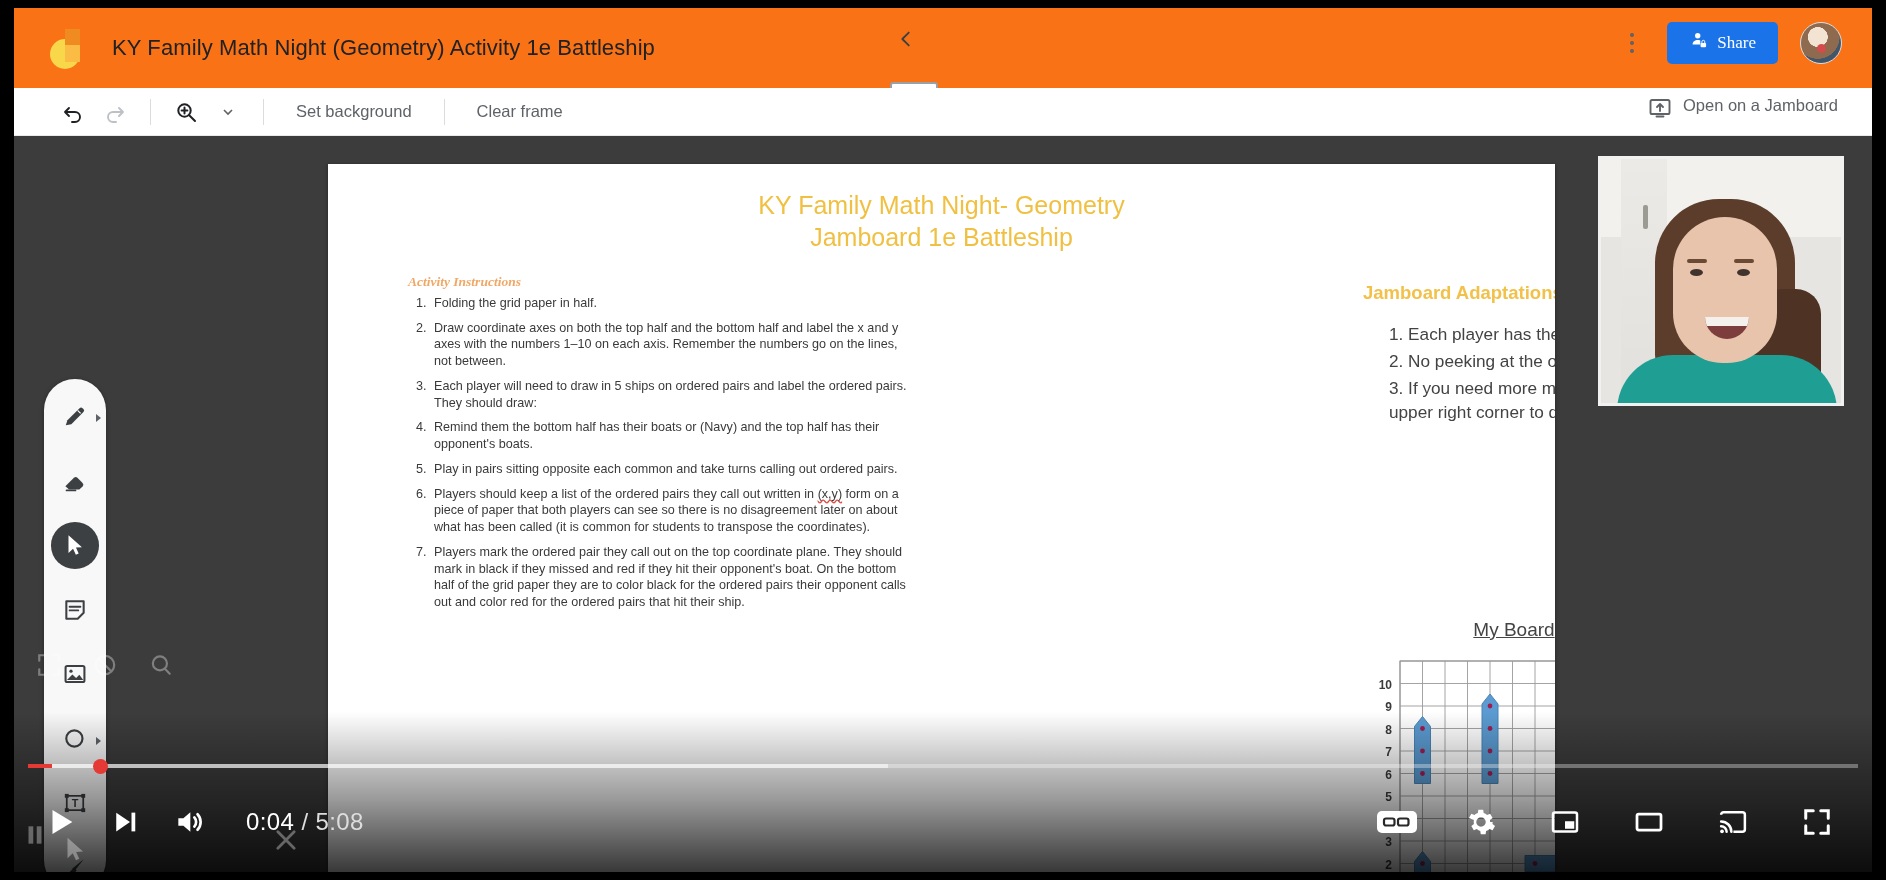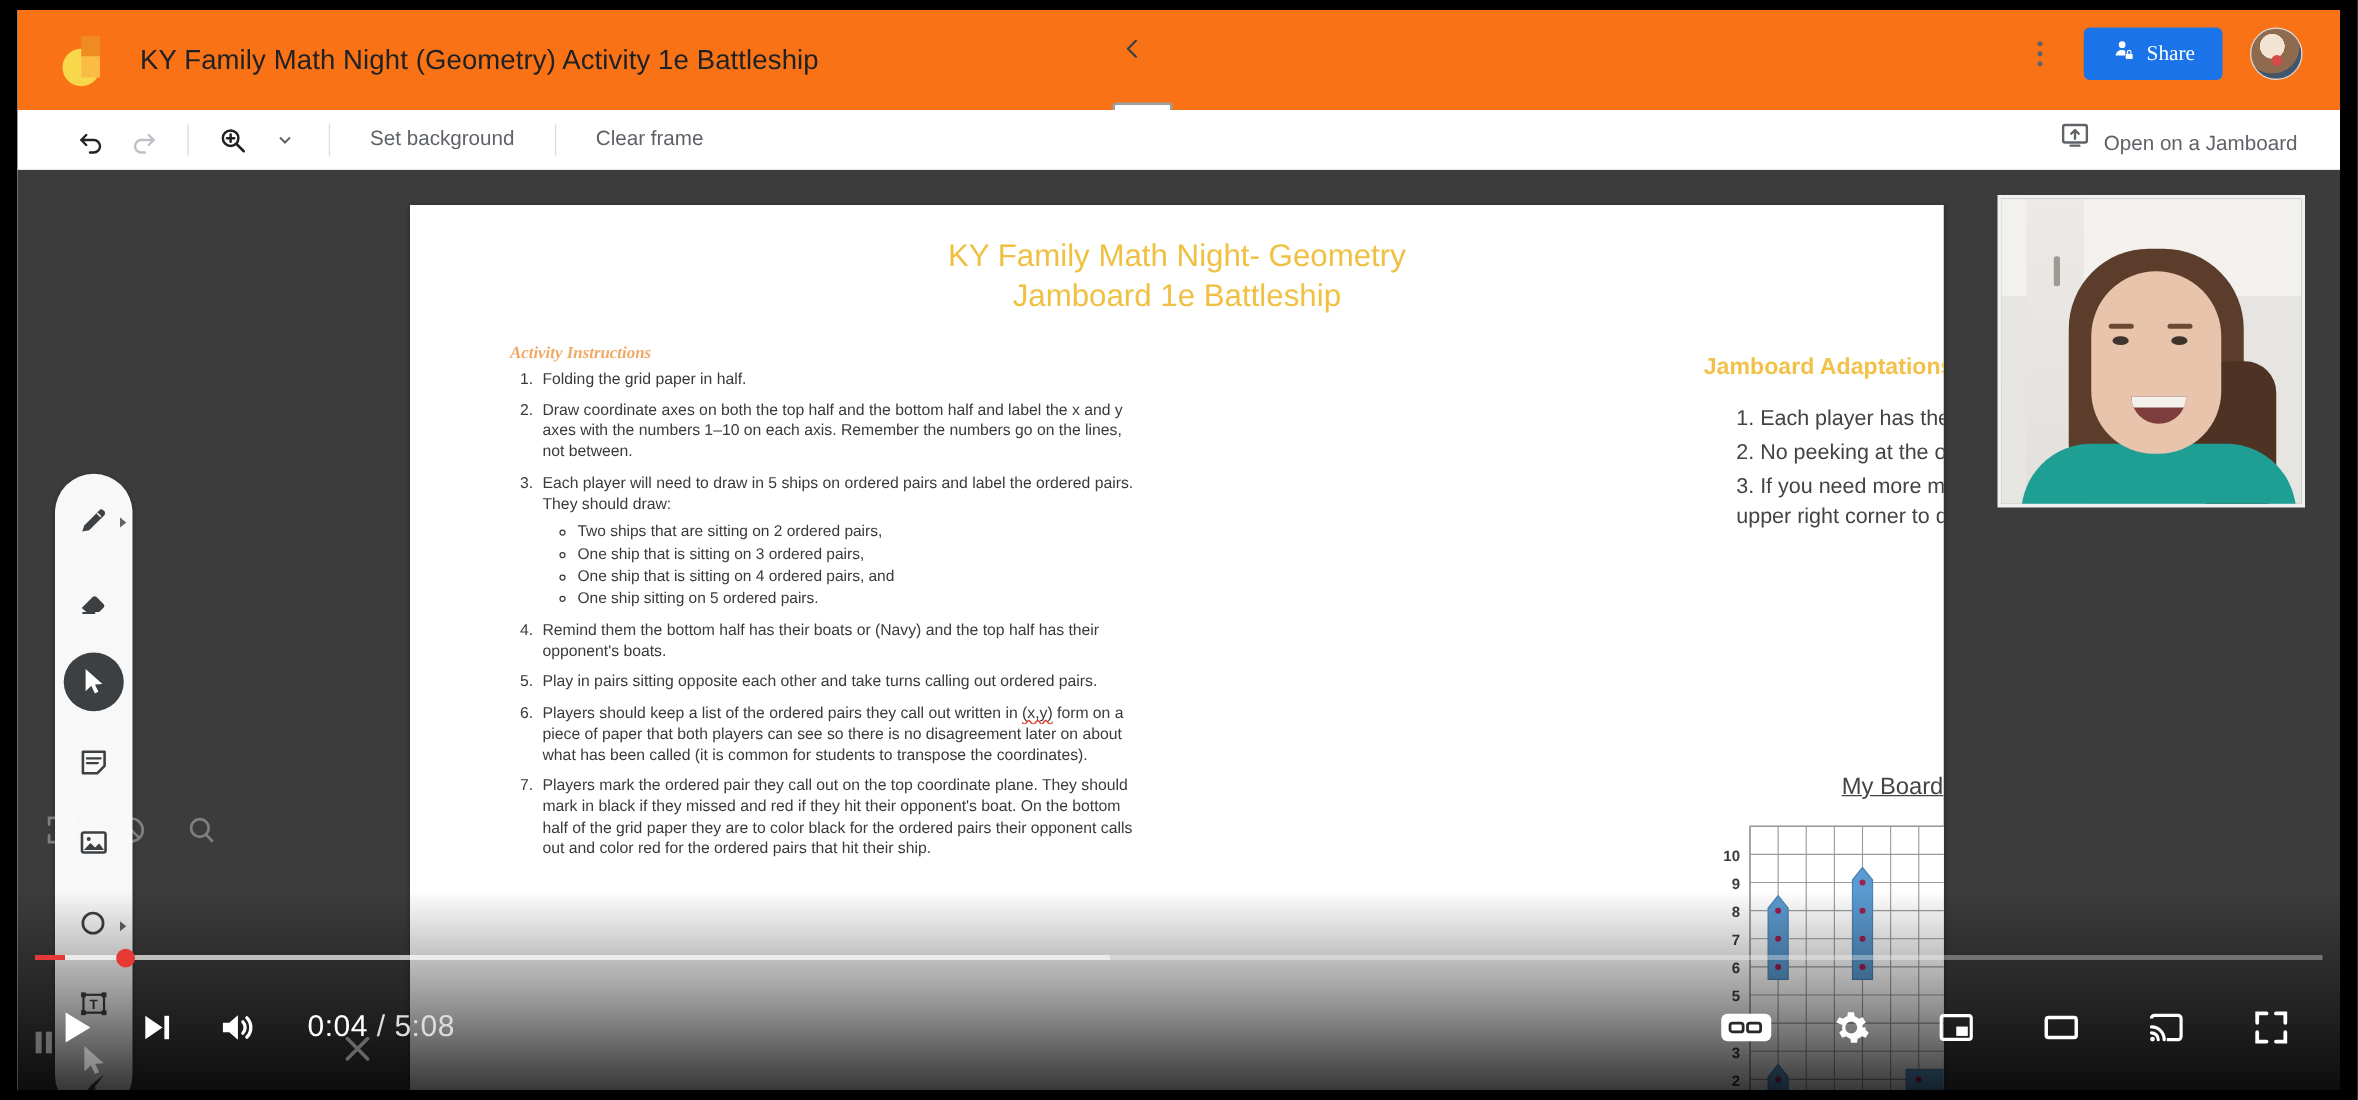--- a/index.html
+++ b/index.html
@@ -111,21 +111,21 @@
   }
   .tb-ico { width: 42px; height: 42px; display: flex; align-items: center;
             justify-content: center; cursor: pointer; }
   .vdiv { width: 1px; height: 26px; background: #dadce0; margin: 0 14px; }
   .tb-text {
     font-size: 16.5px; color: #5f6368; padding: 0 18px; cursor: pointer;
     white-space: nowrap;
   }
   .openjam {
     position: absolute; right: 34px; top: 8px;
-    display: flex; align-items: flex-end; gap: 11px;
+    display: flex; align-items: flex-start; gap: 11px;
     font-size: 16.5px; color: #5f6368; cursor: pointer;
   }
 
   
   .canvas-area {
     position: absolute; left: 0; top: 128px;
     width: 100%; bottom: 0;
     background: #3c3c3c;
   }
   .slide {
@@ -375,29 +375,23 @@
           <div>Jamboard 1e Battleship</div>
         </div>
 
         <div class="left-col">
           <div class="h-instructions">Activity Instructions</div>
           <ol class="steps">
             <li><span>Folding the grid paper in half.</span></li>
             <li><span>Draw coordinate axes on both the top half and the bottom half and label the x and y axes with the numbers 1–10 on each axis. Remember the numbers go on the lines, not between.</span></li>
             <li>
               <span>Each player will need to draw in 5 ships on ordered pairs and label the ordered pairs. They should draw:</span>
-              <ul class="sub">
-                <li>Two ships that are sitting on 2 ordered pairs,</li>
-                <li>One ship that is sitting on 3 ordered pairs,</li>
-                <li>One ship that is sitting on 4 ordered pairs, and</li>
-                <li>One ship sitting on 5 ordered pairs.</li>
-              </ul>
             </li>
             <li><span>Remind them the bottom half has their boats or (Navy) and the top half has their opponent's boats.</span></li>
-            <li><span>Play in pairs sitting opposite each other and take turns calling out ordered pairs.</span></li>
+            <li><span>Play in pairs sitting opposite each common and take turns calling out ordered pairs.</span></li>
             <li><span>Players should keep a list of the ordered pairs they call out written in </span><span class="sp">(x,y)</span><span> form on a piece of paper that both players can see so there is no disagreement later on about what has been called (it is common for students to transpose the coordinates).</span></li>
             <li><span>Players mark the ordered pair they call out on the top coordinate plane. They should mark in black if they missed and red if they hit their opponent's boat. On the bottom half of the grid paper they are to color black for the ordered pairs their opponent calls out and color red for the ordered pairs that hit their ship.</span></li>
           </ol>
         </div>
 
         <div class="right-col">
           <div class="h-adapt">Jamboard Adaptations</div>
           <ul class="adapt-list">
             <li>1. Each player has their own slide</li>
             <li>2. No peeking at the other slides until the end</li>

